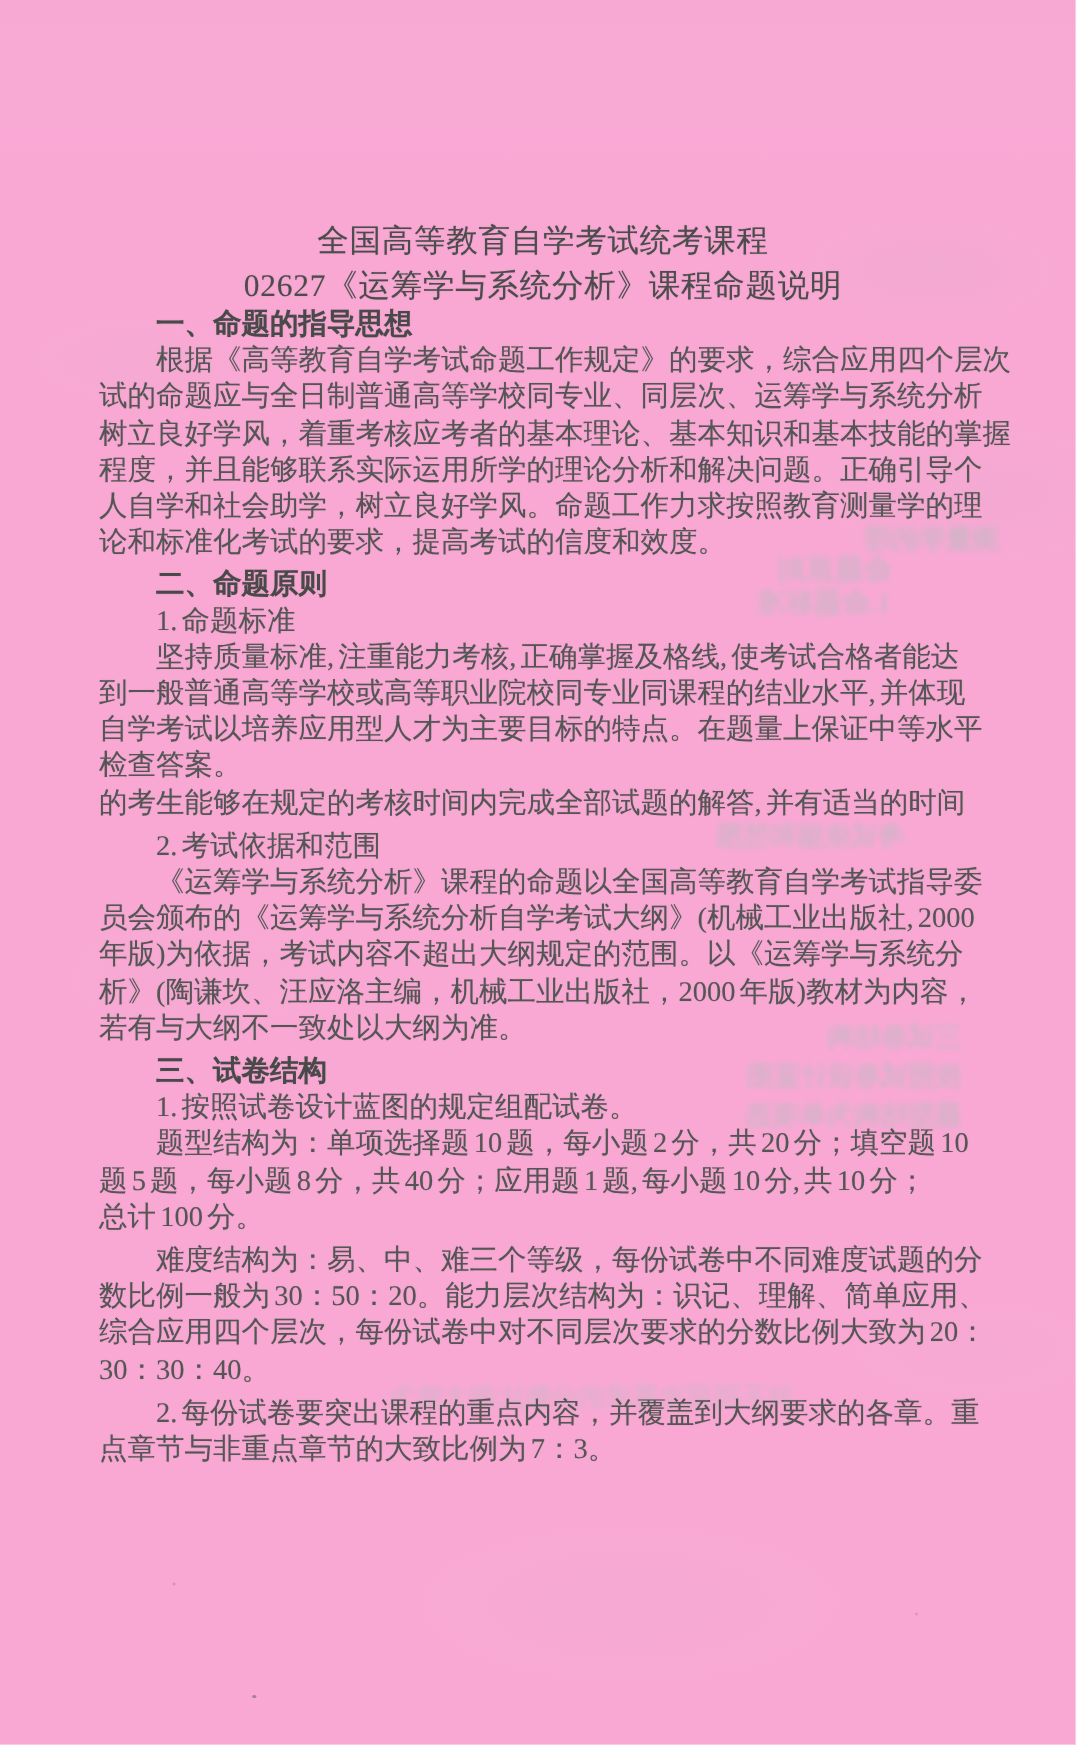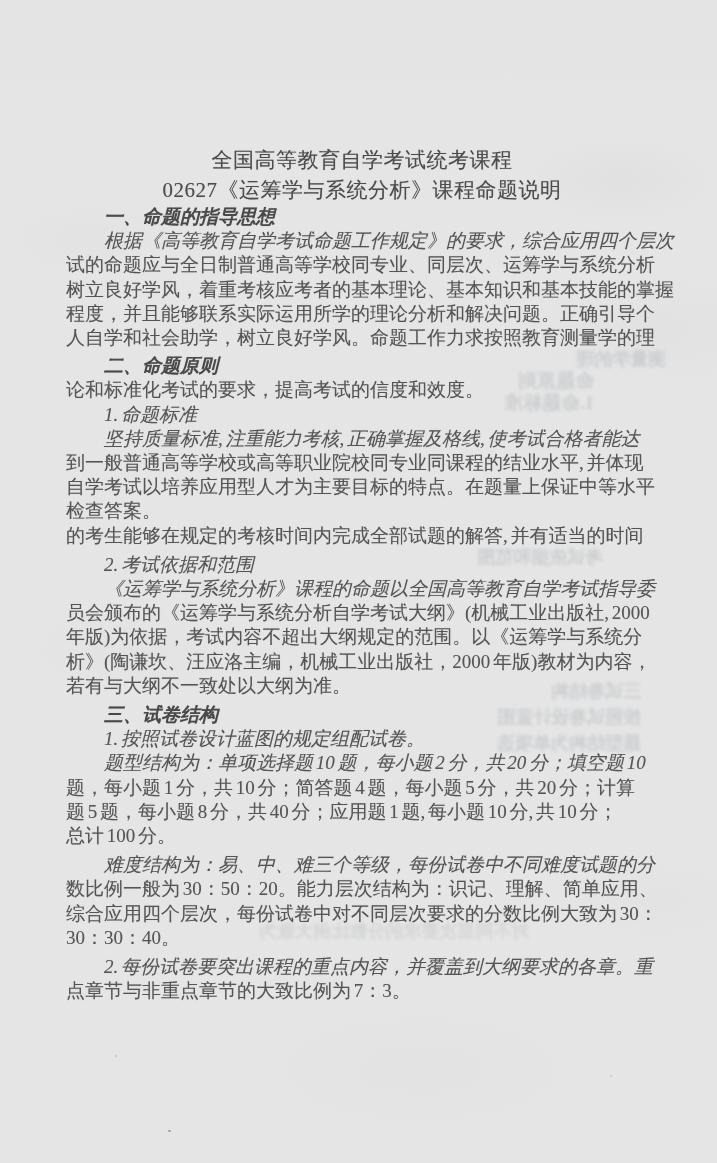--- a/index.html
+++ b/index.html
@@ -1,19 +1,19 @@
 <!DOCTYPE html>
 <html><head>
 <meta charset="utf-8">
 <style>
   html,body { margin:0; padding:0; }
   .page {
     position:relative;
     width:717px; height:1163px;
-    background:#e5e5e5;
+    background:#f9a8d4;
     overflow:hidden;
     font-family:"Liberation Serif","DejaVu Serif",serif;
   }
   
   .texture {
     position:absolute; inset:0; pointer-events:none;
     background:
       radial-gradient(140px 60px at 620px 180px, rgba(185,185,185,.10), transparent 70%),
       radial-gradient(200px 80px at 655px 330px, rgba(185,185,185,.08), transparent 70%),
       radial-gradient(120px 50px at 90px 240px, rgba(190,190,190,.07), transparent 70%),
@@ -30,21 +30,21 @@
     font-size:21px; line-height:30px; text-align:center;
     color:#4c4c4c; letter-spacing:.5px;
     white-space:nowrap;
     text-shadow:0 0 .8px rgba(100,100,100,.45);
   }
   .line {
     font-size:19px; line-height:24.2px;
     white-space:nowrap; word-spacing:-2px;
     text-shadow:0 0 .8px rgba(110,110,110,.4);
   }
-  .ind { text-indent:2em;font-style:italic; }
+  .ind { text-indent:2em; }
   .b { font-weight:bold; color:#494949; }
   .mt4 { margin-top:4px; }
   .mt5 { margin-top:5px; }
   
   .ghost {
     position:absolute; pointer-events:none;
     transform:scaleX(-1);
     filter:blur(1.7px);
     color:#b7bbc0; opacity:.55;
     font-weight:bold; font-size:18px; line-height:22px;
@@ -78,43 +78,42 @@
   <div class="doc">
     <div class="title">全国高等教育自学考试统考课程</div>
     <div class="title">02627《运筹学与系统分析》课程命题说明</div>
 
     <div class="line ind b">一、命题的指导思想</div>
     <div class="line ind">根据《高等教育自学考试命题工作规定》的要求，综合应用四个层次</div>
     <div class="line">试的命题应与全日制普通高等学校同专业、同层次、运筹学与系统分析</div>
     <div class="line">树立良好学风，着重考核应考者的基本理论、基本知识和基本技能的掌握</div>
     <div class="line">程度，并且能够联系实际运用所学的理论分析和解决问题。正确引导个</div>
     <div class="line">人自学和社会助学，树立良好学风。命题工作力求按照教育测量学的理</div>
+    <div class="line">论和标准化考试的要求，提高考试的信度和效度。</div>
     <div class="line ind b mt4">二、命题原则</div>
-    <div class="line">论和标准化考试的要求，提高考试的信度和效度。</div>
     <div class="line ind">1. 命题标准</div>
     <div class="line ind">坚持质量标准, 注重能力考核, 正确掌握及格线, 使考试合格者能达</div>
     <div class="line">到一般普通高等学校或高等职业院校同专业同课程的结业水平, 并体现</div>
     <div class="line">自学考试以培养应用型人才为主要目标的特点。在题量上保证中等水平</div>
     <div class="line">检查答案。</div>
     <div class="line">的考生能够在规定的考核时间内完成全部试题的解答, 并有适当的时间</div>
     <div class="line ind mt5">2. 考试依据和范围</div>
     <div class="line ind">《运筹学与系统分析》课程的命题以全国高等教育自学考试指导委</div>
     <div class="line">员会颁布的《运筹学与系统分析自学考试大纲》(机械工业出版社, 2000</div>
     <div class="line">年版)为依据，考试内容不超出大纲规定的范围。以《运筹学与系统分</div>
     <div class="line">析》(陶谦坎、汪应洛主编，机械工业出版社，2000 年版)教材为内容，</div>
     <div class="line">若有与大纲不一致处以大纲为准。</div>
     <div class="line ind b mt5">三、试卷结构</div>
     <div class="line ind">1. 按照试卷设计蓝图的规定组配试卷。</div>
     <div class="line ind">题型结构为：单项选择题 10 题，每小题 2 分，共 20 分；填空题 10</div>
-    <div class="line">题，每小题 1 分，共 10 分；简答题 4 题，每小题 5 分，共 20 分；计算</div>
     <div class="line">题 5 题，每小题 8 分，共 40 分；应用题 1 题, 每小题 10 分, 共 10 分；</div>
     <div class="line">总计 100 分。</div>
     <div class="line ind mt5">难度结构为：易、中、难三个等级，每份试卷中不同难度试题的分</div>
     <div class="line">数比例一般为 30：50：20。能力层次结构为：识记、理解、简单应用、</div>
-    <div class="line">综合应用四个层次，每份试卷中对不同层次要求的分数比例大致为 30：</div>
+    <div class="line">综合应用四个层次，每份试卷中对不同层次要求的分数比例大致为 20：</div>
     <div class="line">30：30：40。</div>
     <div class="line ind mt5">2. 每份试卷要突出课程的重点内容，并覆盖到大纲要求的各章。重</div>
     <div class="line">点章节与非重点章节的大致比例为 7：3。</div>
   </div>
 
   <div class="speck s1"></div>
   <div class="speck s2"></div>
   <div class="speck s3"></div>
 </div>
 

